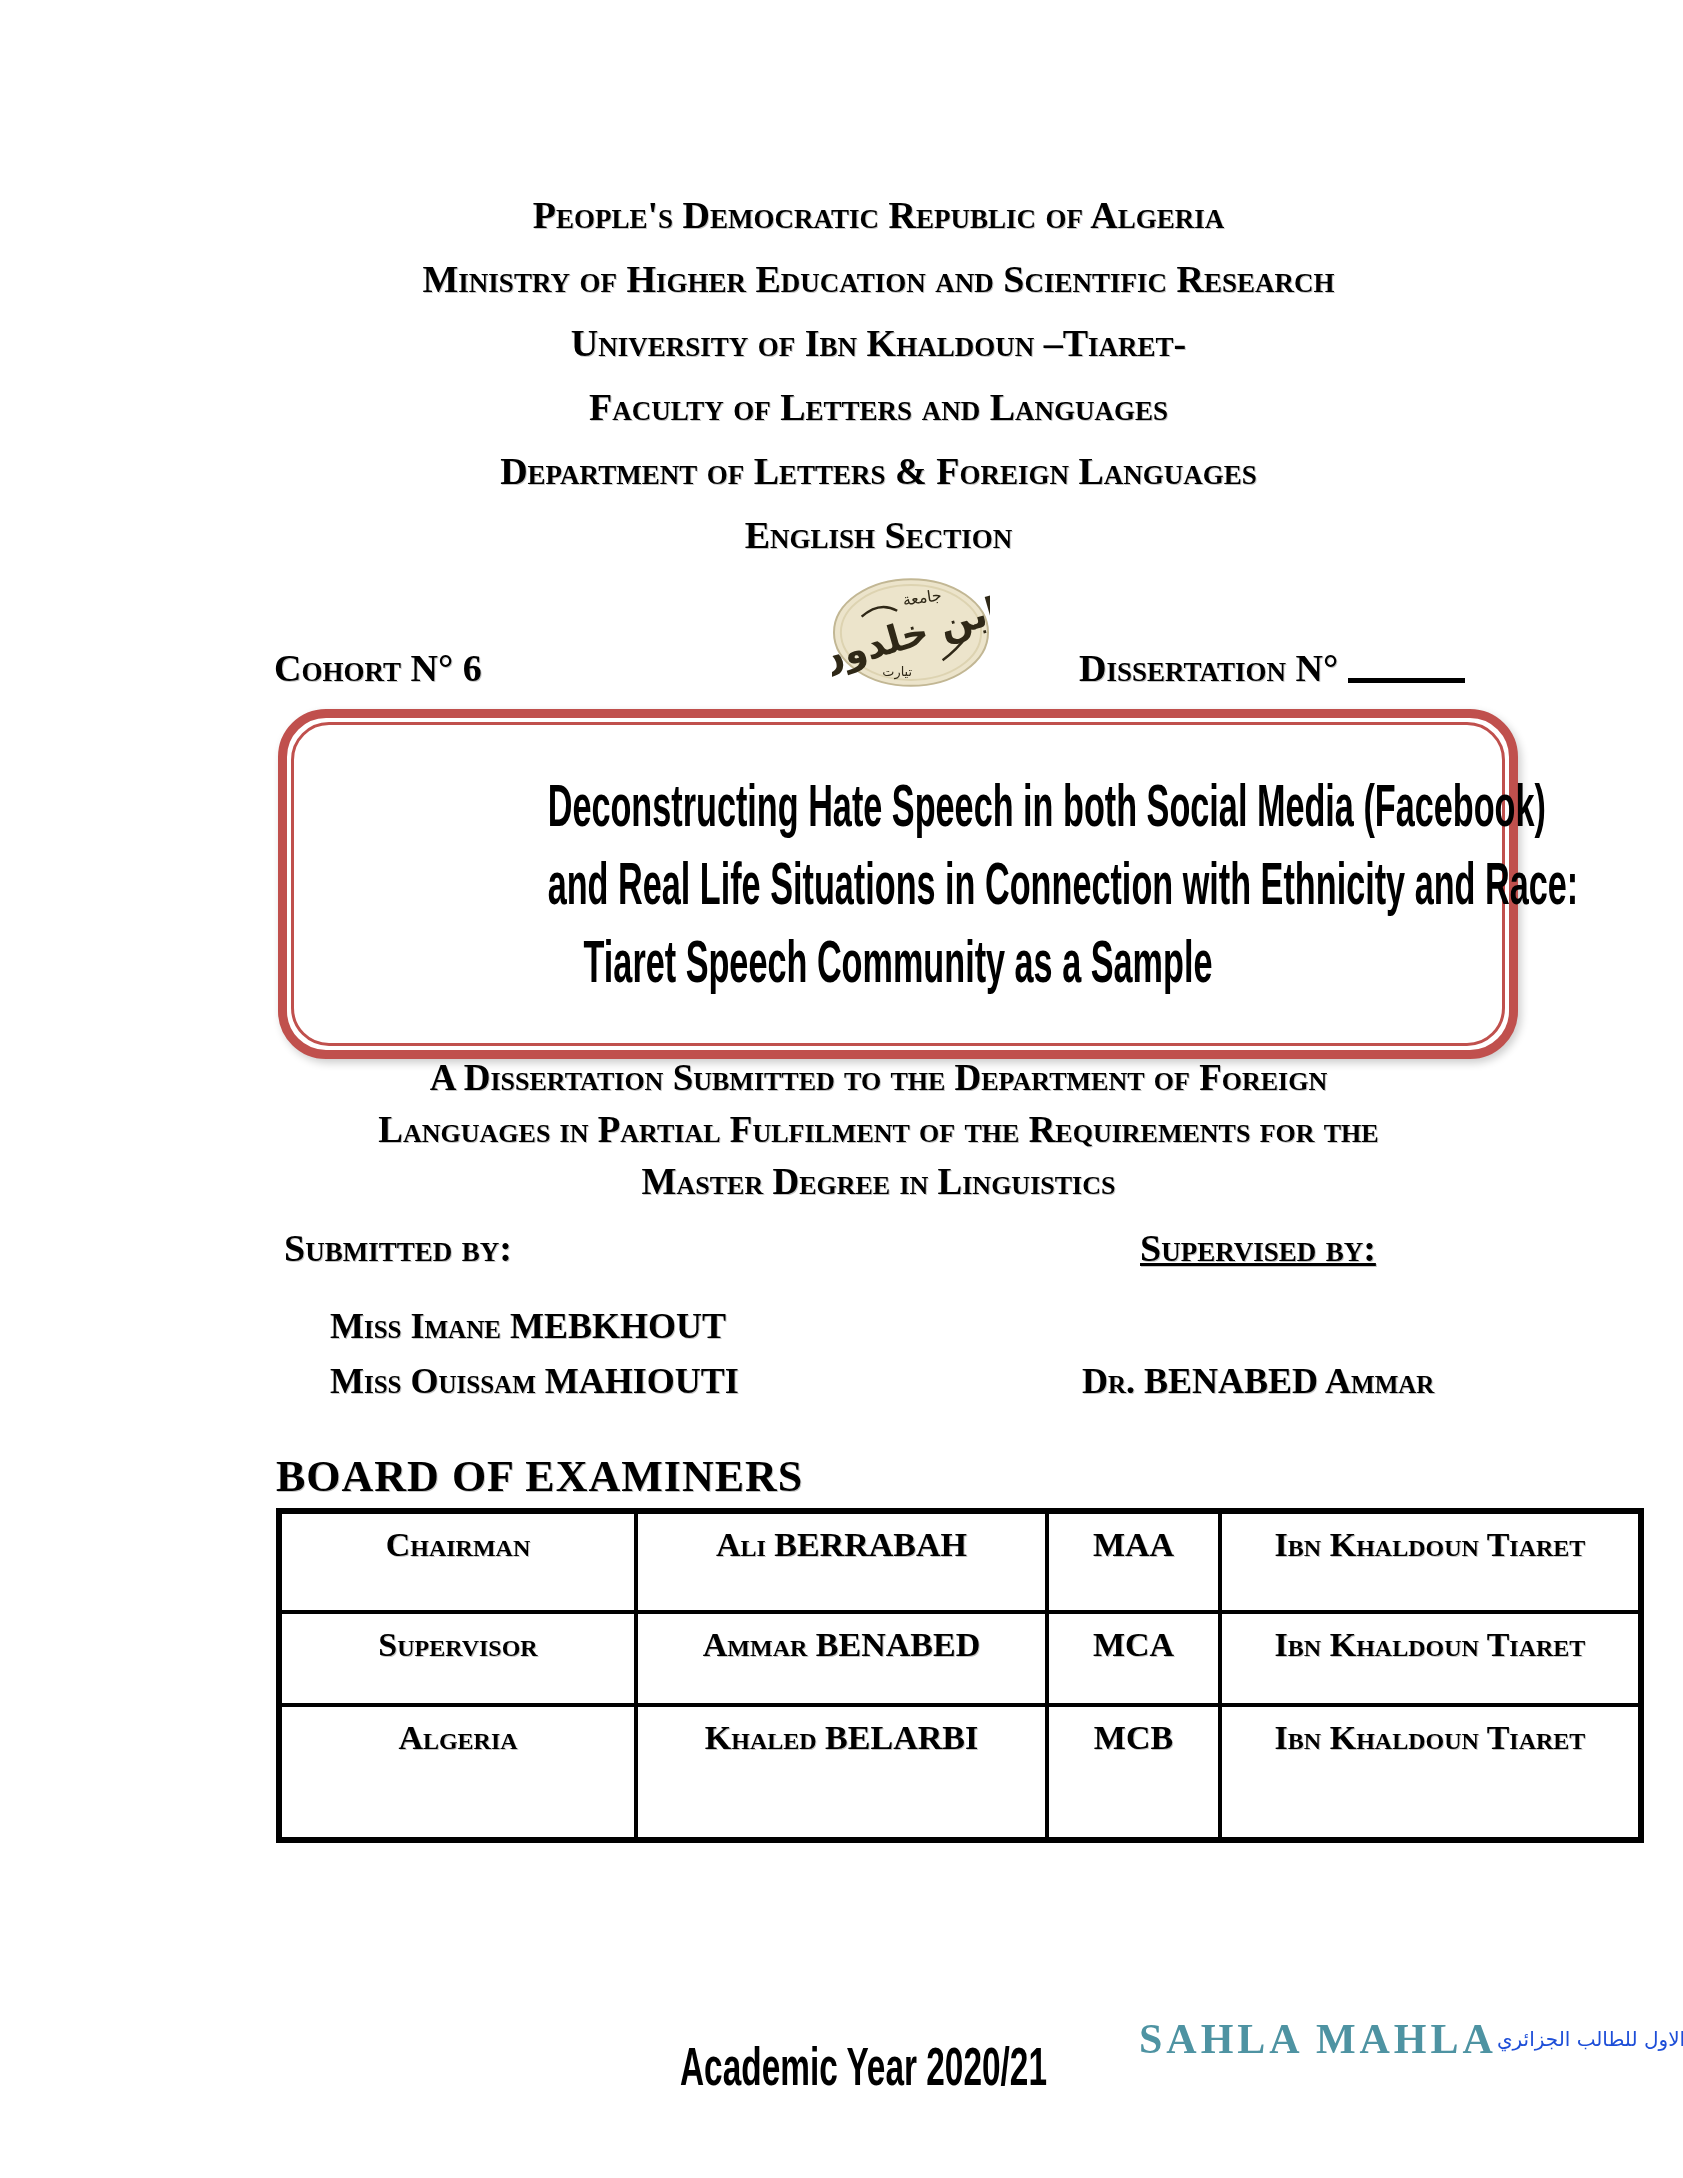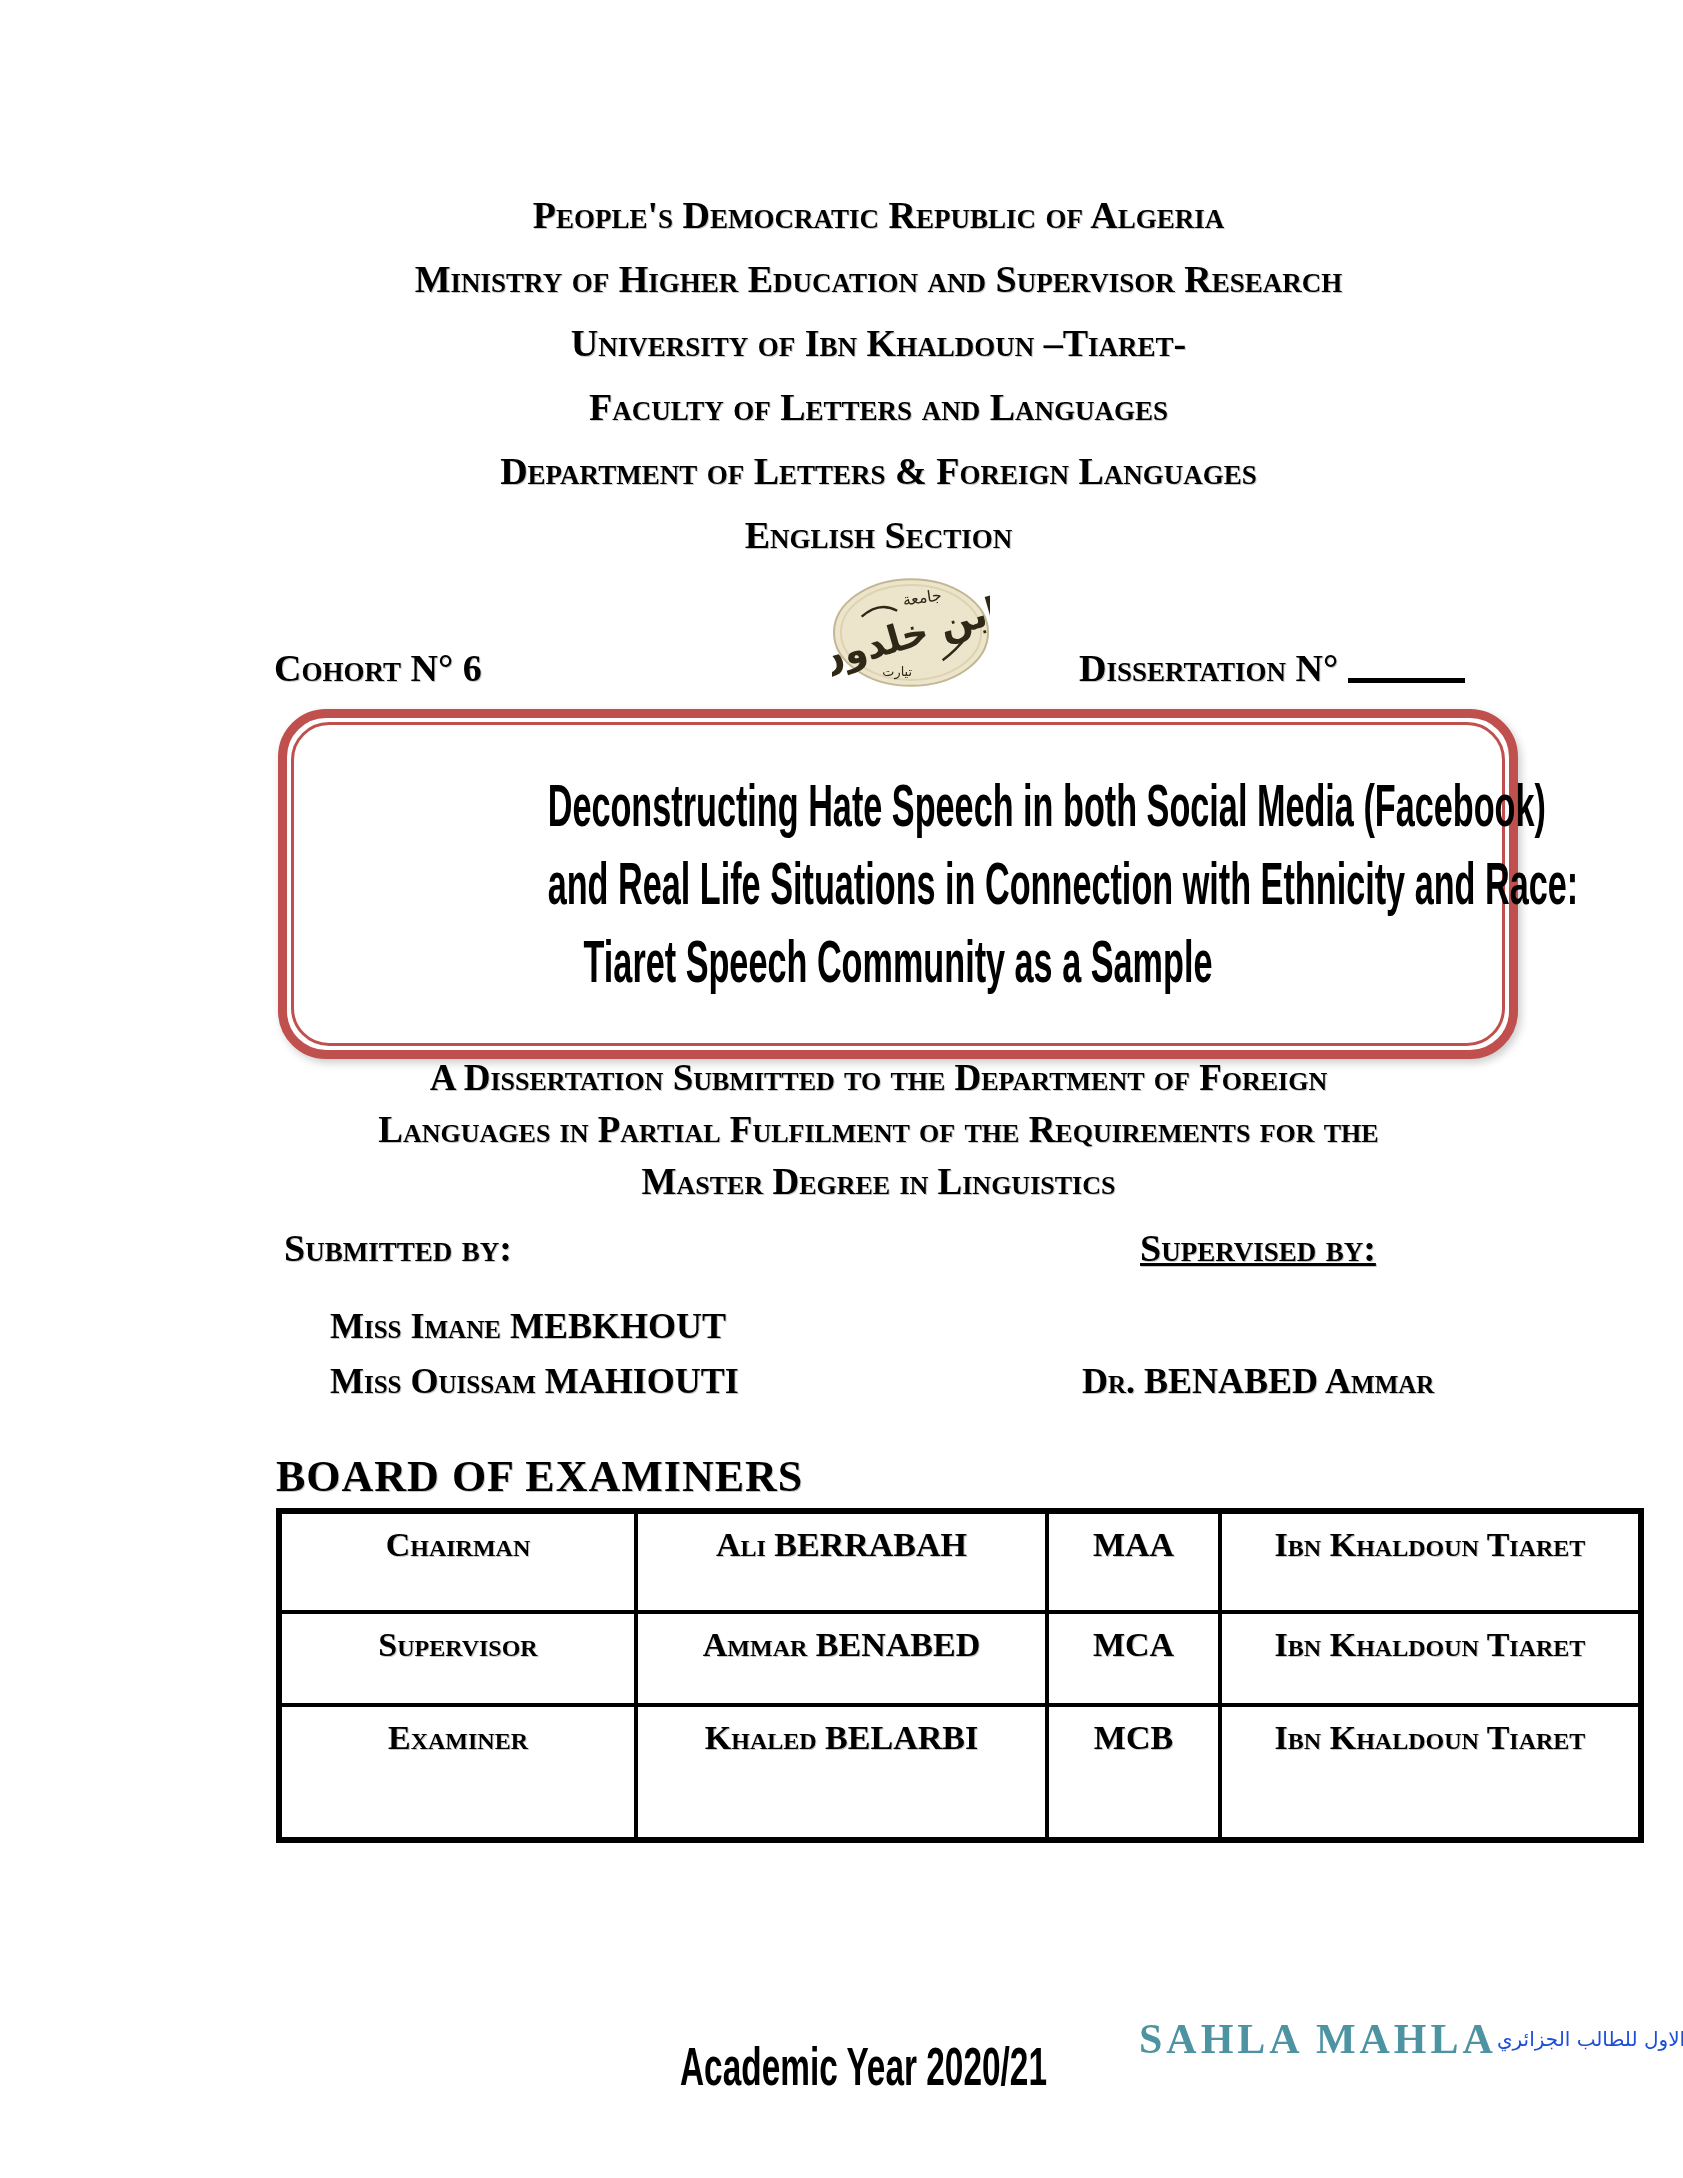--- a/index.html
+++ b/index.html
@@ -95,21 +95,21 @@
   }
   .brand-emblem{margin-left:6px;margin-top:-6px;}
 </style>
 </head>
 <body>
 
 <div id="page">
 
   <div class="header-lines">
     <div class="sc header-line">People's Democratic Republic of Algeria</div>
-    <div class="sc header-line">Ministry of Higher Education and Supervisor Research</div>
+    <div class="sc header-line">Ministry of Higher Education and Scientific Research</div>
     <div class="sc header-line">University of Ibn Khaldoun –Tiaret-</div>
     <div class="sc header-line">Faculty of Letters and Languages</div>
     <div class="sc header-line">Department of Letters &amp; Foreign Languages</div>
     <div class="sc header-line">English Section</div>
   </div>
 
   <div class="seal">
     <svg width="158" height="111" viewBox="0 0 160 112">
       <ellipse cx="80" cy="56" rx="78" ry="54" fill="#ece4cb" stroke="#c2b794" stroke-width="2"></ellipse>
       <ellipse cx="80" cy="56" rx="71" ry="48" fill="none" stroke="#ddd3b1" stroke-width="2"></ellipse>
@@ -163,21 +163,21 @@
       <td class="sc">MAA</td>
       <td class="sc">Ibn Khaldoun Tiaret</td>
     </tr>
     <tr class="row-2">
       <td class="sc">Supervisor</td>
       <td class="sc">Ammar BENABED</td>
       <td class="sc">MCA</td>
       <td class="sc">Ibn Khaldoun Tiaret</td>
     </tr>
     <tr class="row-3">
-      <td class="sc">Examiner</td>
+      <td class="sc">Algeria</td>
       <td class="sc">Khaled BELARBI</td>
       <td class="sc">MCB</td>
       <td class="sc">Ibn Khaldoun Tiaret</td>
     </tr>
   </tbody>
     </table>
 
   <div class="academic-year">Academic Year 2020/21</div>
 
   <div class="brand">

